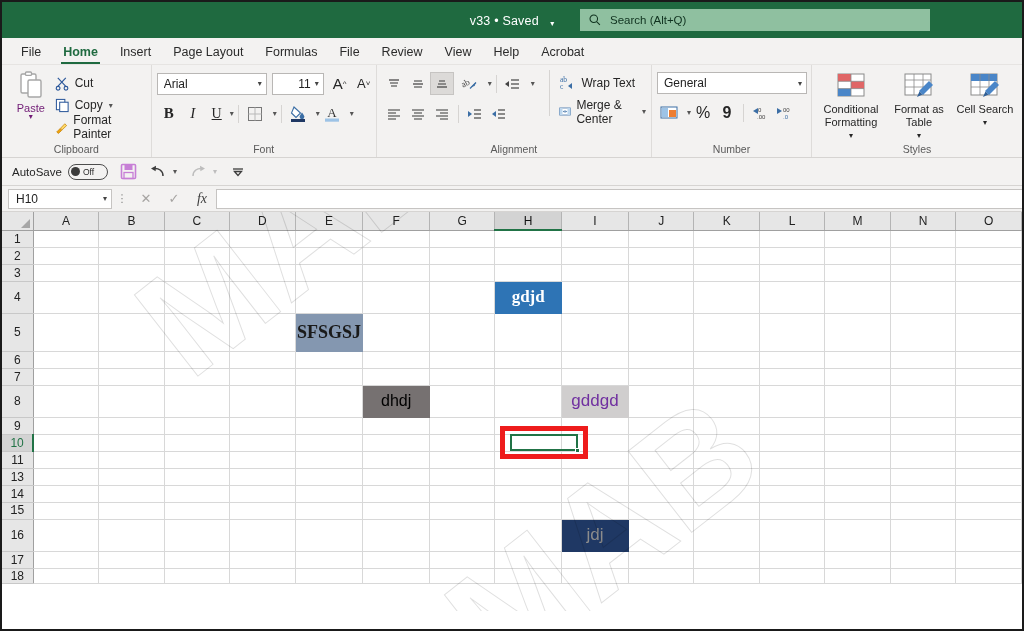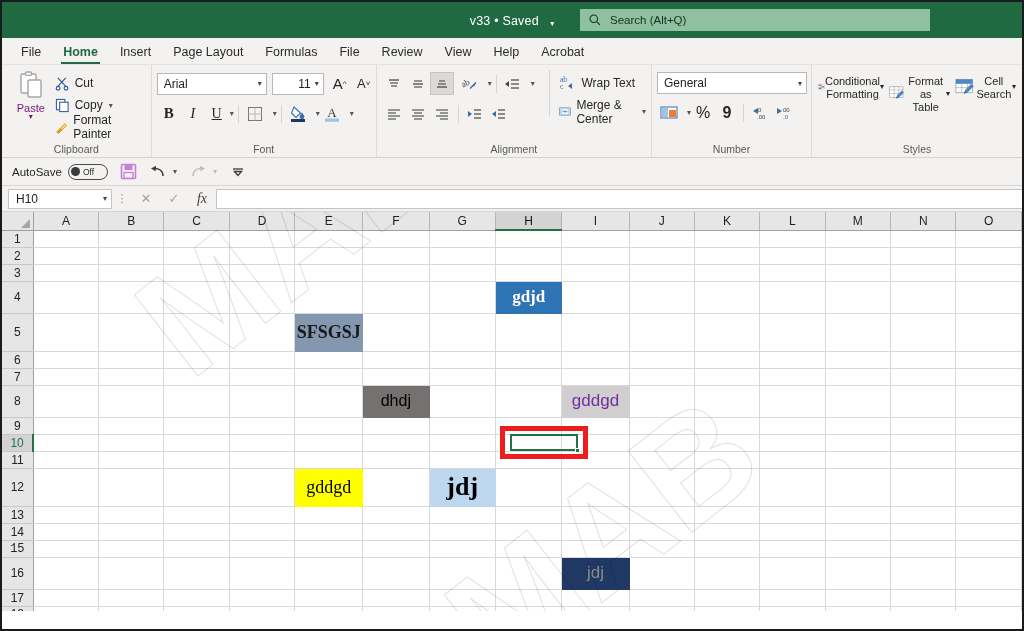--- a/index.html
+++ b/index.html
@@ -113,21 +113,21 @@
   
   .align-rows { display: flex; flex-direction: column; padding-top: 4px; }
   .wrapbtn { display: flex; align-items: center; font-size: 12px; color: #262626; height: 23px; }
   .wrapbtn .ic { margin-right: 5px; }
 
   
   .numrow2 { display: flex; align-items: center; padding-top: 7px; }
 
   
   .style-btn {
-    width: 62px; display: flex; flex-direction: row; align-items: center;
+    width: 62px; display: flex; flex-direction: column; align-items: center;
     font-size: 11px; color: #262626; text-align: center; line-height: 13px;
     padding-top: 4px;
   }
   .style-btn.wide { width: 66px; }
   .style-btn .lbl { margin-top: 3px; }
 
   
   .qat {
     height: 28px; background: #f3f2f1; display: flex; align-items: center;
     padding-left: 10px; border-bottom: 1px solid #d6d4d2;
@@ -800,38 +800,20 @@
             <td class="cell" style="width: 68px;"></td>
             <td class="cell" style="width: 68px;"></td>
             <td class="cell" style="width: 68px;"></td>
             <td class="cell" style="width: 68px;"></td>
             <td class="cell" style="width: 68px;"></td>
             <td class="cell" style="width: 68px;"></td>
             <td class="cell" style="width: 68px;"></td>
             <td class="cell" style="width: 68px;"></td>
             <td class="cell" style="width: 68px;"></td>
           </tr>
-          <tr style="height: 38px;">
-            <td class="rowh">12</td>
-            <td class="cell" style="width: 68px;"></td>
-            <td class="cell" style="width: 68px;"></td>
-            <td class="cell" style="width: 68px;"></td>
-            <td class="cell" style="width: 68px;"></td>
-            <td class="cell" style="width: 68px; background: rgb(255, 255, 0); color: rgb(0, 0, 0); font-size: 18px; font-weight: normal; font-family: &quot;Liberation Serif&quot;, serif; text-align: center; border-right: 1px solid rgb(255, 255, 0); border-bottom: 1px solid rgb(255, 255, 0);">gddgd</td>
-            <td class="cell" style="width: 68px;"></td>
-            <td class="cell" style="width: 68px; background: rgb(189, 215, 238); color: rgb(0, 0, 0); font-size: 26px; font-weight: bold; font-family: &quot;Liberation Serif&quot;, serif; text-align: center; border-right: 1px solid rgb(189, 215, 238); border-bottom: 1px solid rgb(189, 215, 238);">jdj</td>
-            <td class="cell" style="width: 68px;"></td>
-            <td class="cell" style="width: 68px;"></td>
-            <td class="cell" style="width: 68px;"></td>
-            <td class="cell" style="width: 68px;"></td>
-            <td class="cell" style="width: 68px;"></td>
-            <td class="cell" style="width: 68px;"></td>
-            <td class="cell" style="width: 68px;"></td>
-            <td class="cell" style="width: 68px;"></td>
-          </tr>
           <tr style="height: 17px;">
             <td class="rowh">13</td>
             <td class="cell" style="width: 68px;"></td>
             <td class="cell" style="width: 68px;"></td>
             <td class="cell" style="width: 68px;"></td>
             <td class="cell" style="width: 68px;"></td>
             <td class="cell" style="width: 68px;"></td>
             <td class="cell" style="width: 68px;"></td>
             <td class="cell" style="width: 68px;"></td>
             <td class="cell" style="width: 68px;"></td>

